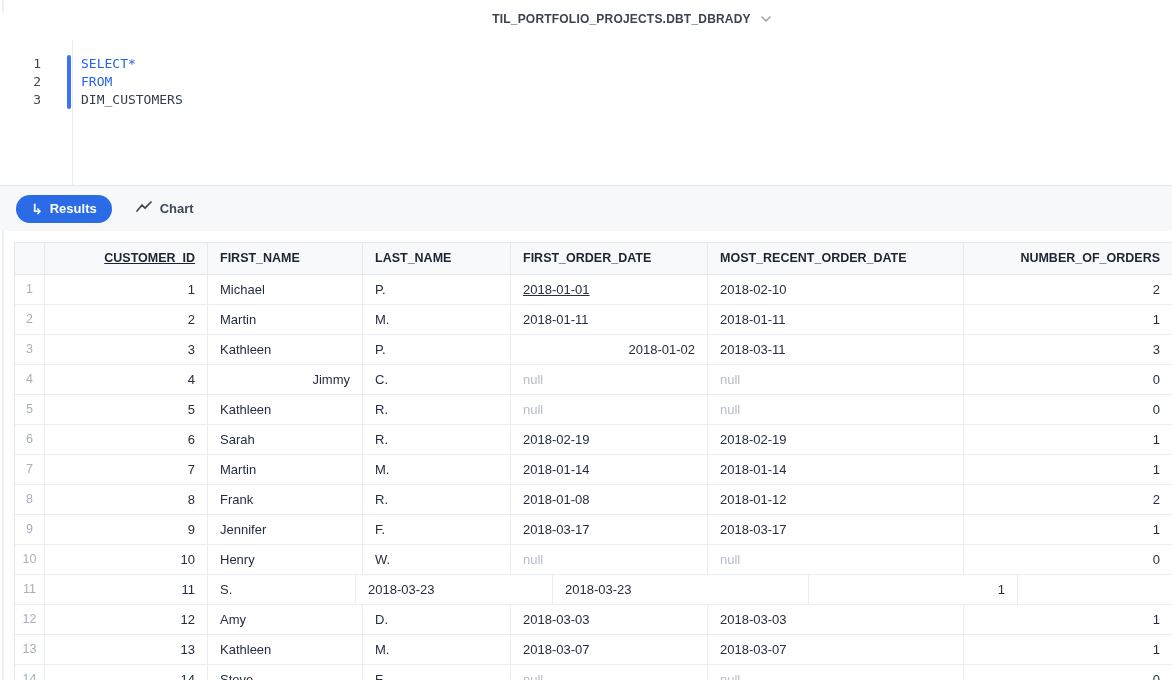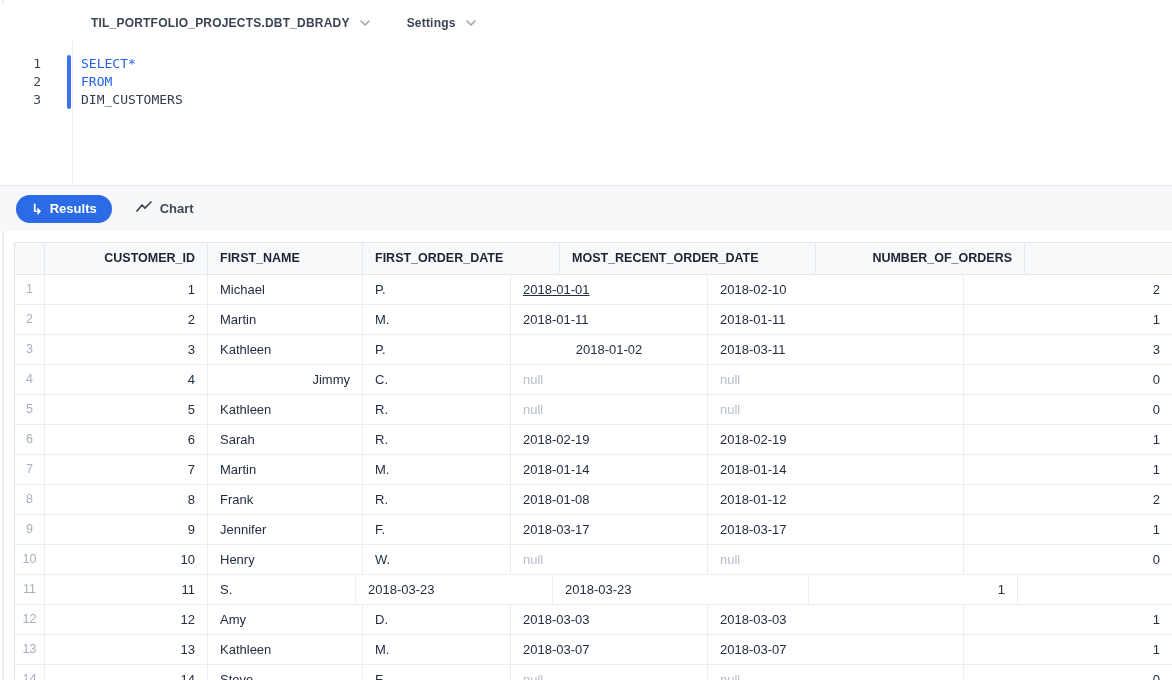--- a/index.html
+++ b/index.html
@@ -16,23 +16,24 @@
     --selbar: #3d74ee;
     --border: #e6e9ed;
     --border-light: #ebedf1;
   }
   .left-rail {
     position: absolute; left: 2px; top: 0; bottom: 0; width: 2px;
     background: #eceef1;
   }
   
   .topbar {
-    position: absolute; top: 3px; left: 0; right: 0; height: 40px;
+    position: absolute; top: 12px; left: 0; right: 0; height: 40px;
     display: flex; align-items: center; padding-left: 91px; gap: 37px;
     background: #ffffff;
+    flex-direction: column;
   }
   .selector {
     display: inline-flex; align-items: center; gap: 10px;
     font-size: 12px; font-weight: 700; color: #3b4453; letter-spacing: .2px;
     cursor: pointer;
   }
   .chev { display: inline-flex; align-items: center; }
   
   .editor {
     position: absolute; top: 40px; left: 0; right: 0; height: 145px;
@@ -154,22 +155,23 @@
           <polyline points="1,10 6,4 9,7.2 15,1" fill="none" stroke="#3f4956" stroke-width="1.7" stroke-linecap="round" stroke-linejoin="round"></polyline>
         </svg>
     </span>
     <span>Chart</span>
   </div>
 </div>
 
 <div class="tablewrap">
   <div class="thead" id="thead">
     <div class="th rownum-h"></div>
-  <div class="th" style="width: 163px; text-align: right;">CUSTOMER_ID</div>
+  <div class="th" style="width: 163px; text-align: right; text-decoration: underline;">CUSTOMER_ID</div>
       <div class="th" style="width: 155px; text-align: left;">FIRST_NAME</div>
+      <div class="th" style="width: 148px; text-align: left;">LAST_NAME</div>
       <div class="th" style="width: 197px; text-align: left;">FIRST_ORDER_DATE</div>
       <div class="th" style="width: 256px; text-align: left;">MOST_RECENT_ORDER_DATE</div>
       <div class="th" style="width: 209px; text-align: right;">NUMBER_OF_ORDERS</div>
     </div>
   <div id="tbody">
       <div class="tr">
         <div class="td rownum">1</div>
         <div class="td" style="width: 163px; text-align: right;">1</div>
         <div class="td" style="width: 155px; text-align: left;">Michael</div>
         <div class="td" style="width: 148px; text-align: left;">P.</div>
@@ -184,21 +186,21 @@
         <div class="td" style="width: 148px; text-align: left;">M.</div>
         <div class="td" style="width: 197px; text-align: left;">2018-01-11</div>
         <div class="td" style="width: 256px; text-align: left;">2018-01-11</div>
         <div class="td" style="width: 209px; text-align: right;">1</div>
       </div>
       <div class="tr">
         <div class="td rownum">3</div>
         <div class="td" style="width: 163px; text-align: right;">3</div>
         <div class="td" style="width: 155px; text-align: left;">Kathleen</div>
         <div class="td" style="width: 148px; text-align: left;">P.</div>
-        <div class="td" style="width: 197px; text-align: center;">2018-01-02</div>
+        <div class="td" style="width: 197px; text-align: right;">2018-01-02</div>
         <div class="td" style="width: 256px; text-align: left;">2018-03-11</div>
         <div class="td" style="width: 209px; text-align: right;">3</div>
       </div>
       <div class="tr">
         <div class="td rownum">4</div>
         <div class="td" style="width: 163px; text-align: right;">4</div>
         <div class="td" style="width: 155px; text-align: right;">Jimmy</div>
         <div class="td" style="width: 148px; text-align: left;">C.</div>
         <div class="td nullval" style="width: 197px; text-align: left;">null</div>
         <div class="td nullval" style="width: 256px; text-align: left;">null</div>

